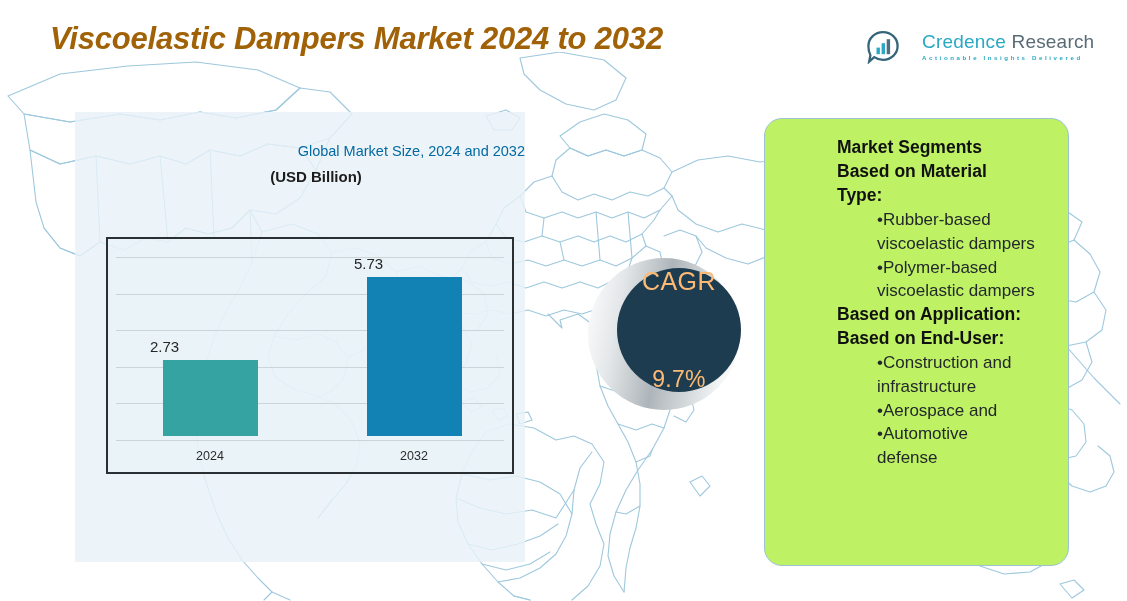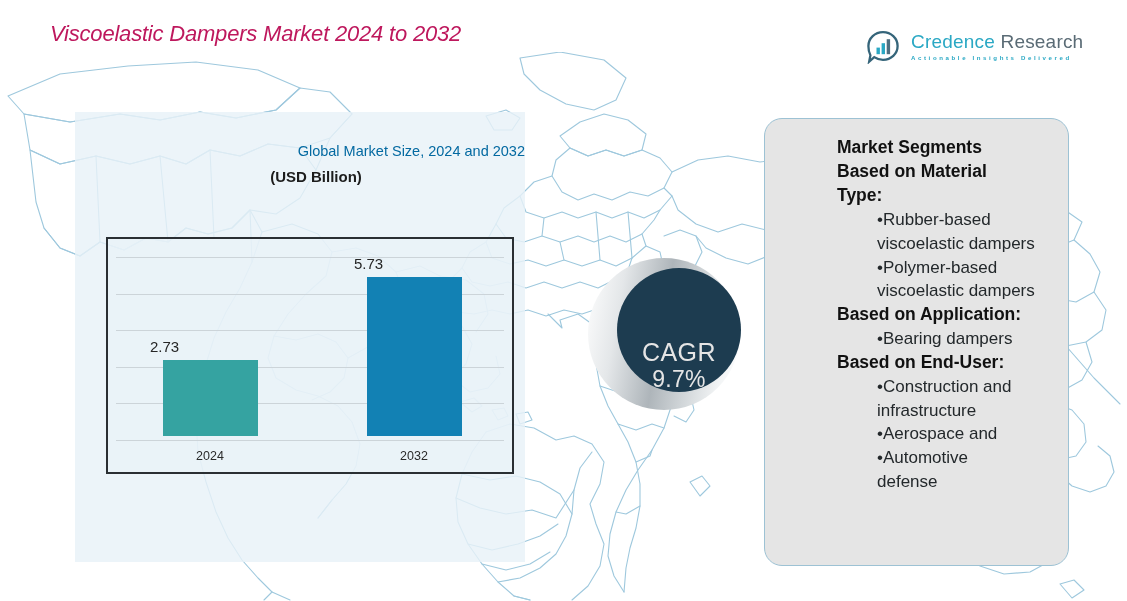--- a/index.html
+++ b/index.html
@@ -22,35 +22,35 @@
     left: 0; top: 52px;
     width: 1127px; height: 549px;
     pointer-events: none;
   }
   #worldmap svg { display: block; width: 100%; height: 100%; }
 
   
   #title {
     position: absolute;
     left: 50px; top: 21px;
-    font-size: 22px;
-    font-weight: normal;
+    font-size: 31px;
+    font-weight: bold;
     font-style: italic;
     letter-spacing: -0.2px;
-    color: #be185d;
+    color: #a16207;
     white-space: nowrap;
   }
 
   
   #logo {
     position: absolute;
     left: 866px; top: 30px;
     display: flex;
     align-items: center;
-    gap: 11px;
+    gap: 22px;
   }
   #logo-mark { width: 34px; height: 34px; flex: 0 0 34px; }
   #logo-text { display: flex; flex-direction: column; line-height: 1; }
   #logo-words { font-size: 19px; color: #5a6b75; letter-spacing: .2px; white-space: nowrap;}
   #logo-words .c { color: #2aa8c4; }
   #logo-tag {
     font-size: 6.1px;
     color: #2aa8c4;
     letter-spacing: 2.6px;
     margin-top: 4px;
@@ -130,32 +130,32 @@
   }
   #cagr-circle {
     position: absolute;
     left: 29px; top: 18px;
     width: 124px; height: 124px;
     border-radius: 50%;
     background: #1d3c50;
     display: flex;
     flex-direction: column;
     align-items: center;
-    justify-content: flex-end;
-    color: #e5e5e5;
+    justify-content: space-between;
+    color: #fdba74;
   }
   #cagr-label { font-size: 25px; letter-spacing: .5px; line-height: 1.05; }
   #cagr-value { font-size: 23px; letter-spacing: .3px; line-height: 1.15; }
 
   
   #segments-panel {
     position: absolute;
     left: 764px; top: 118px;
     width: 305px; height: 448px;
-    background: #e5e5e5;
+    background: #bef264;
     border: 1px solid #9dc2d4;
     border-radius: 18px;
     padding: 17px 20px 10px 72px;
   }
   #segments-inner { width: 100%; }
   .seg-head {
     font-size: 17.5px;
     font-weight: bold;
     color: #111111;
     line-height: 1.37;
@@ -305,21 +305,20 @@
   <div id="segments-panel">
     <div id="segments-inner">
         <div class="seg-head">Market Segments</div>
         <div class="seg-head">Based on Material</div>
         <div class="seg-head">Type:</div>
         <div class="seg-item">•Rubber-based</div>
         <div class="seg-item">viscoelastic dampers</div>
         <div class="seg-item">•Polymer-based</div>
         <div class="seg-item">viscoelastic dampers</div>
         <div class="seg-head">Based on Application:</div>
-        <div class="seg-item">•Bearing dampers</div>
         <div class="seg-head">Based on End-User:</div>
         <div class="seg-item">•Construction and</div>
         <div class="seg-item">infrastructure</div>
         <div class="seg-item">•Aerospace and</div>
         <div class="seg-item">•Automotive</div>
         <div class="seg-item">defense</div>
       </div>
   </div>
 
 </div>

